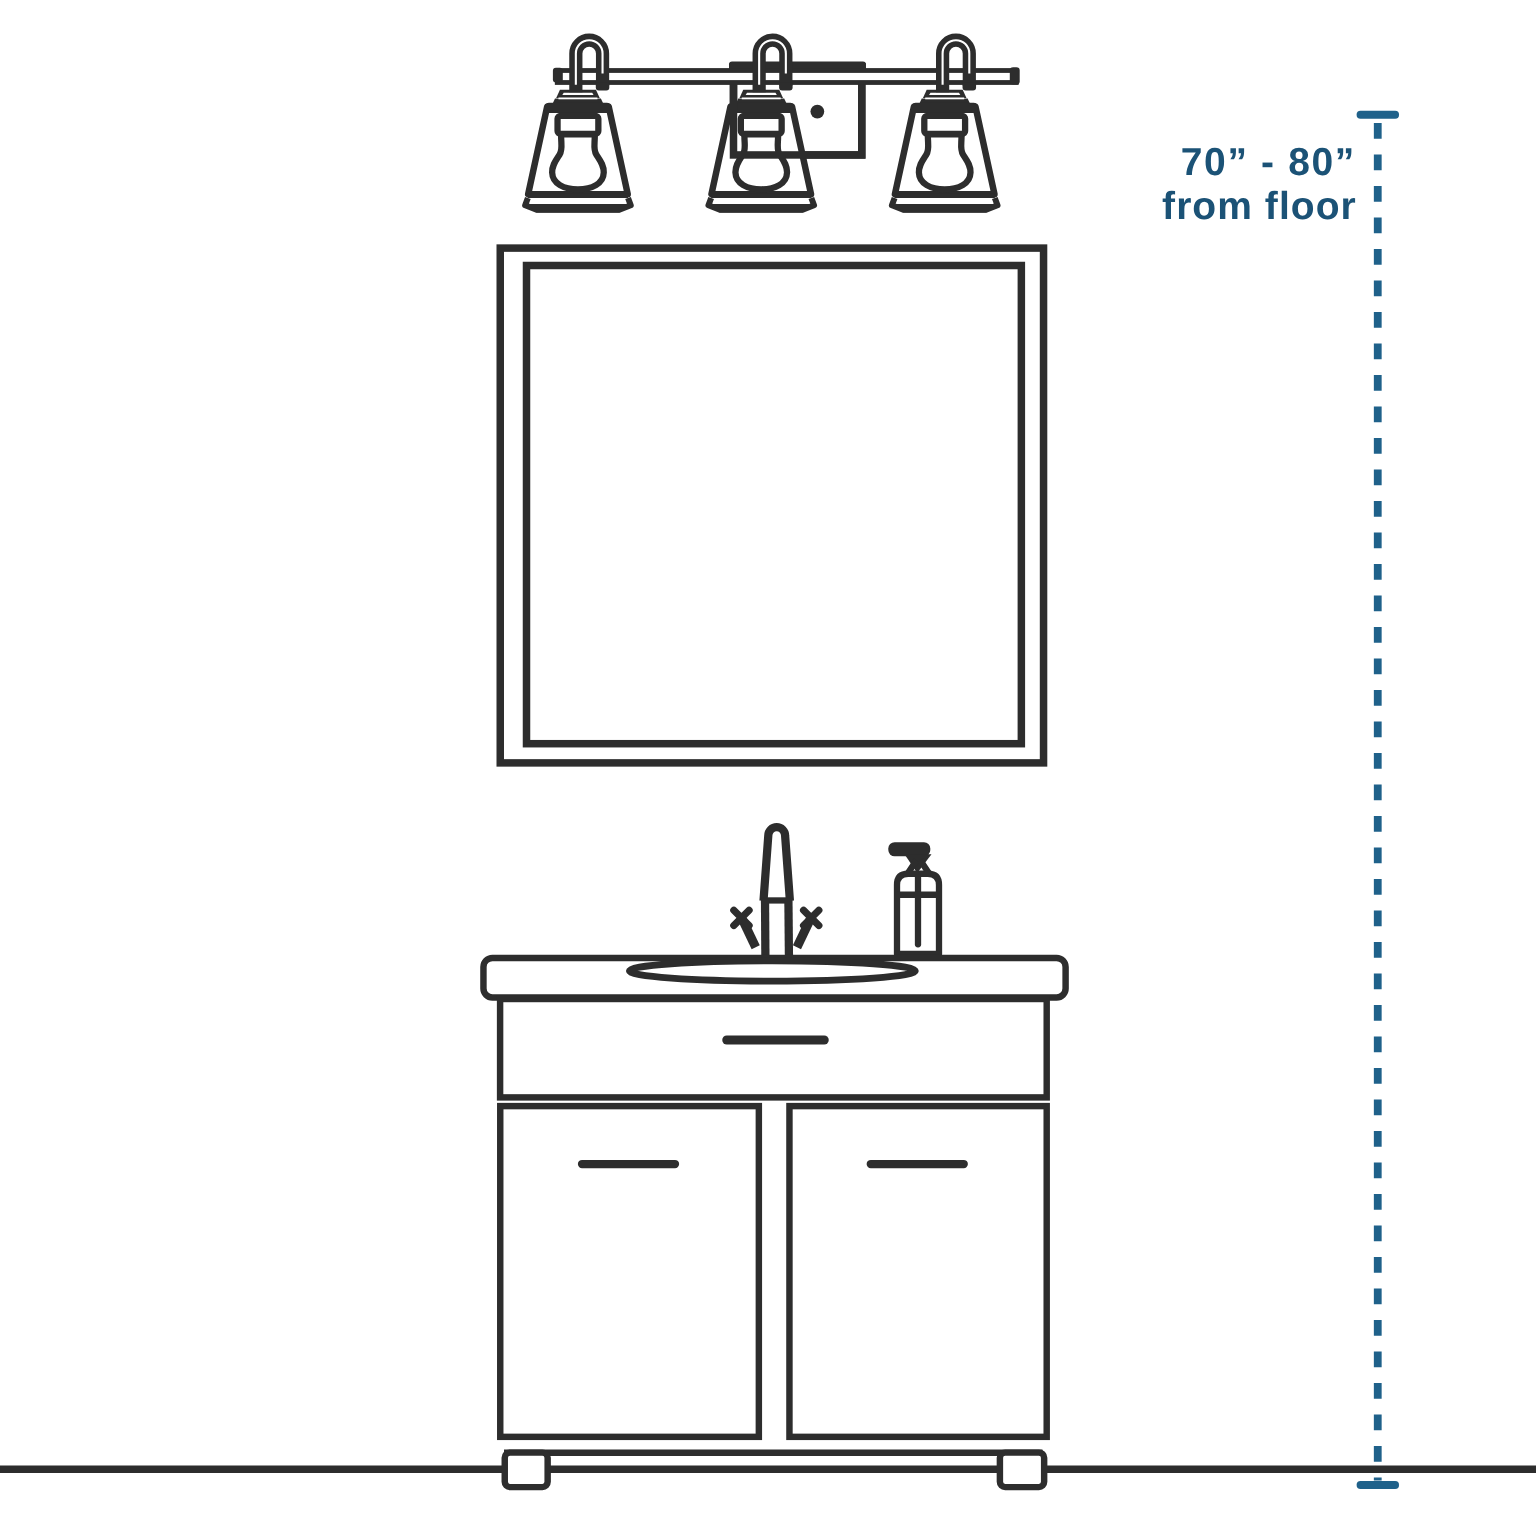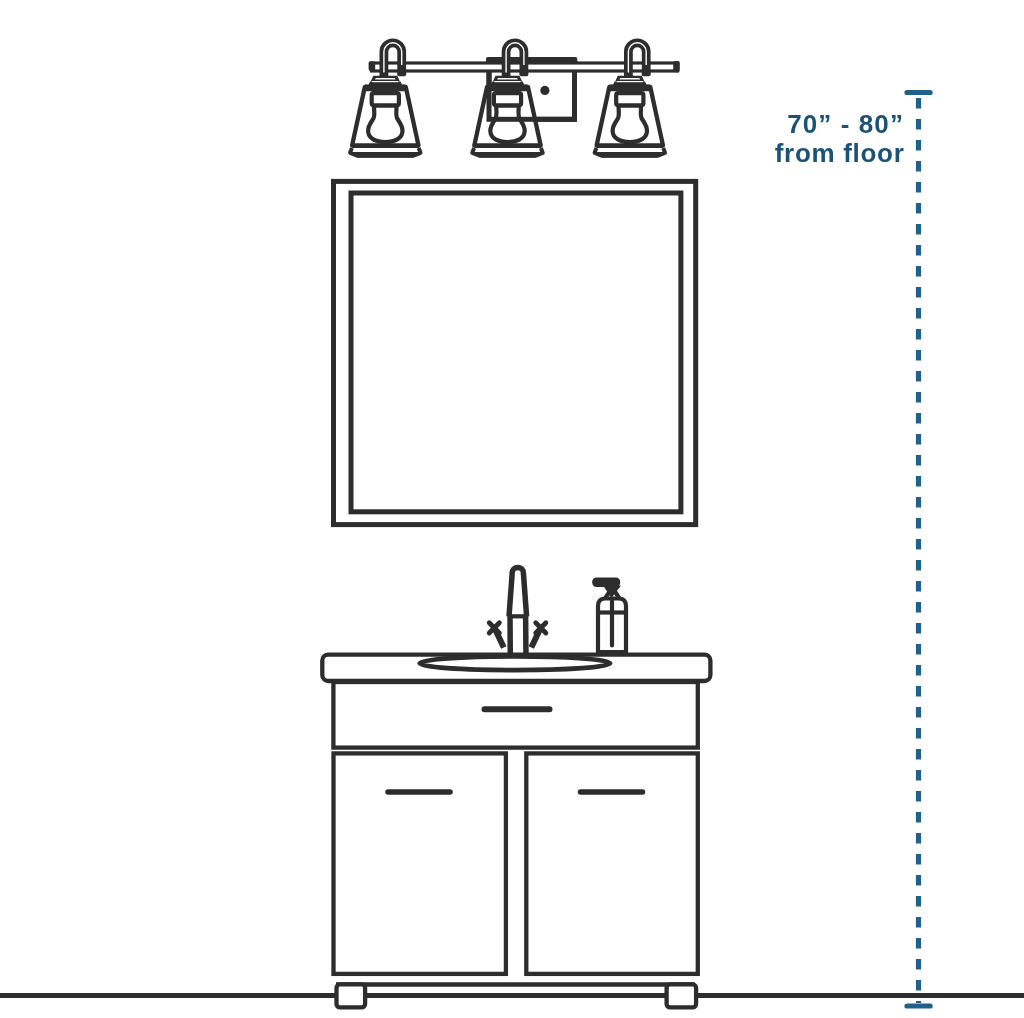--- a/index.html
+++ b/index.html
@@ -1,16 +1,16 @@
 <!DOCTYPE html>
 <html><head>
 <meta charset="utf-8">
 <style>
   html,body{margin:0;padding:0;background:#ffffff;}
-  #stage{position:relative;width:1024px;height:996px;background:#0ea5e9;overflow:hidden;margin-top:16px;}
+  #stage{position:relative;width:1024px;height:996px;background:#0ea5e9;overflow:hidden;}
   svg{display:block;}
   .txt{font-family:"Liberation Sans",sans-serif;font-weight:bold;fill:#1b5276;}
 </style>
 </head>
 <body>
 <div id="stage">
 <svg width="1024" height="1018" viewBox="0 0 1024 1018" xmlns="http://www.w3.org/2000/svg">
   <defs>
     <g id="lampbody">
 

